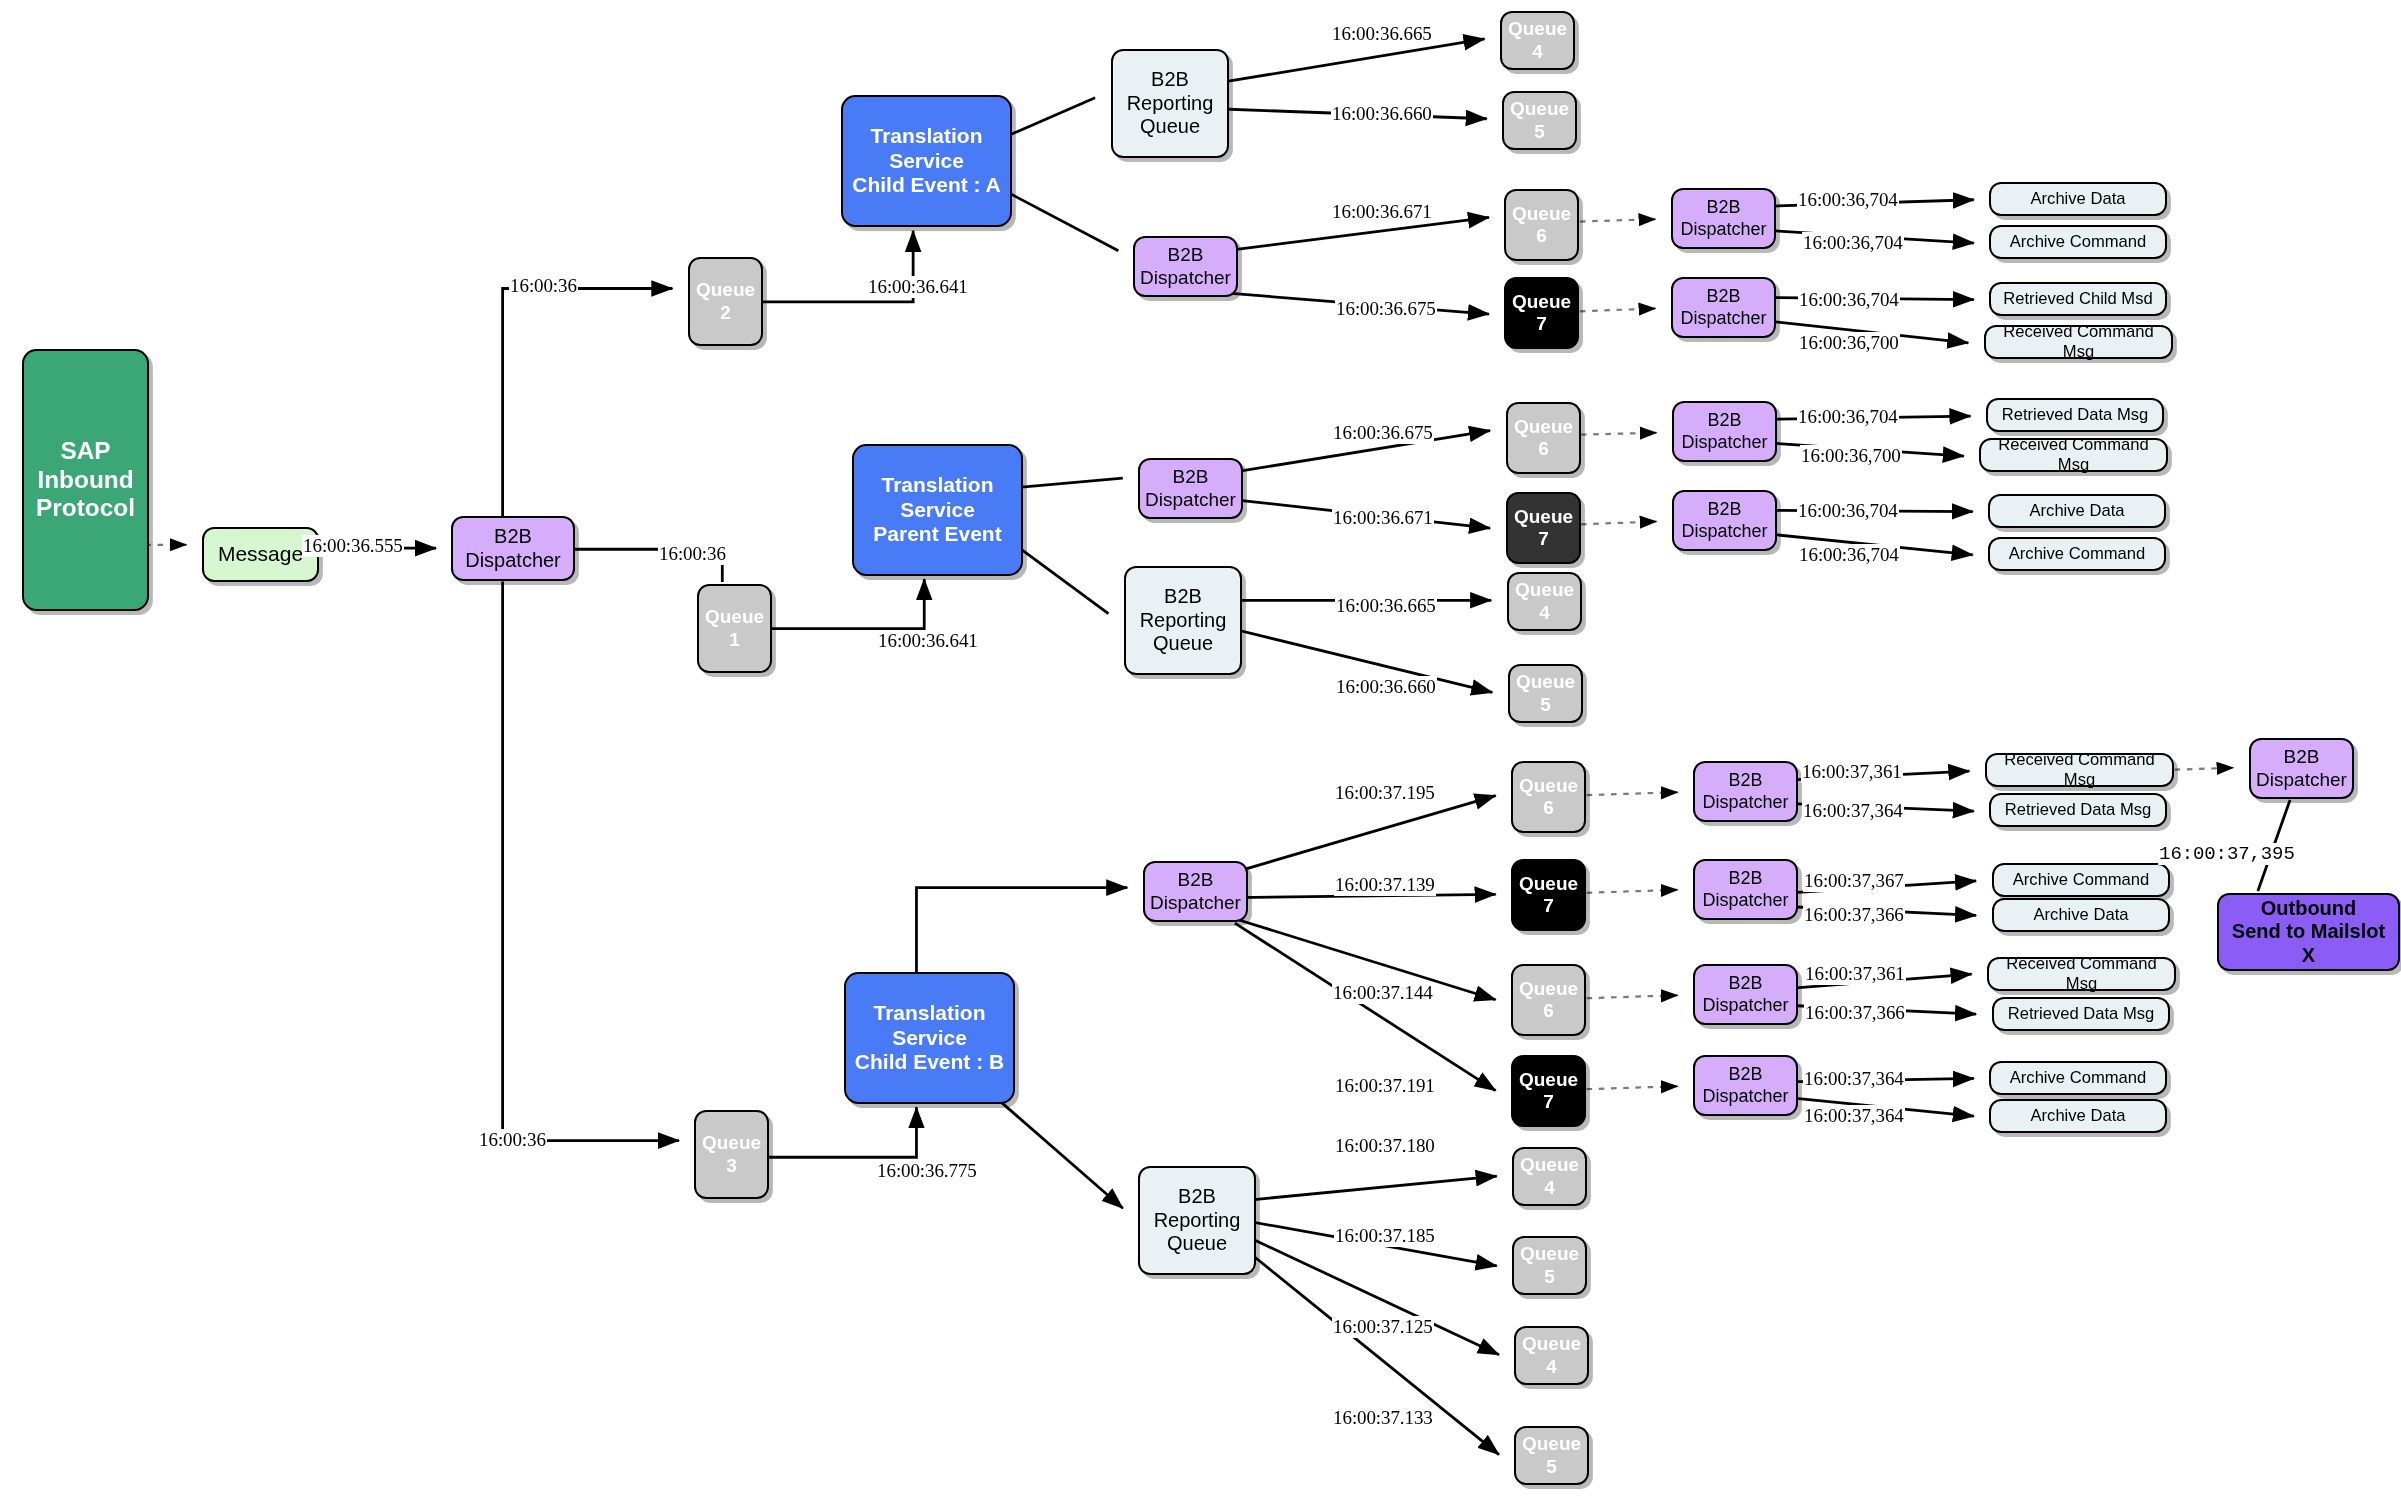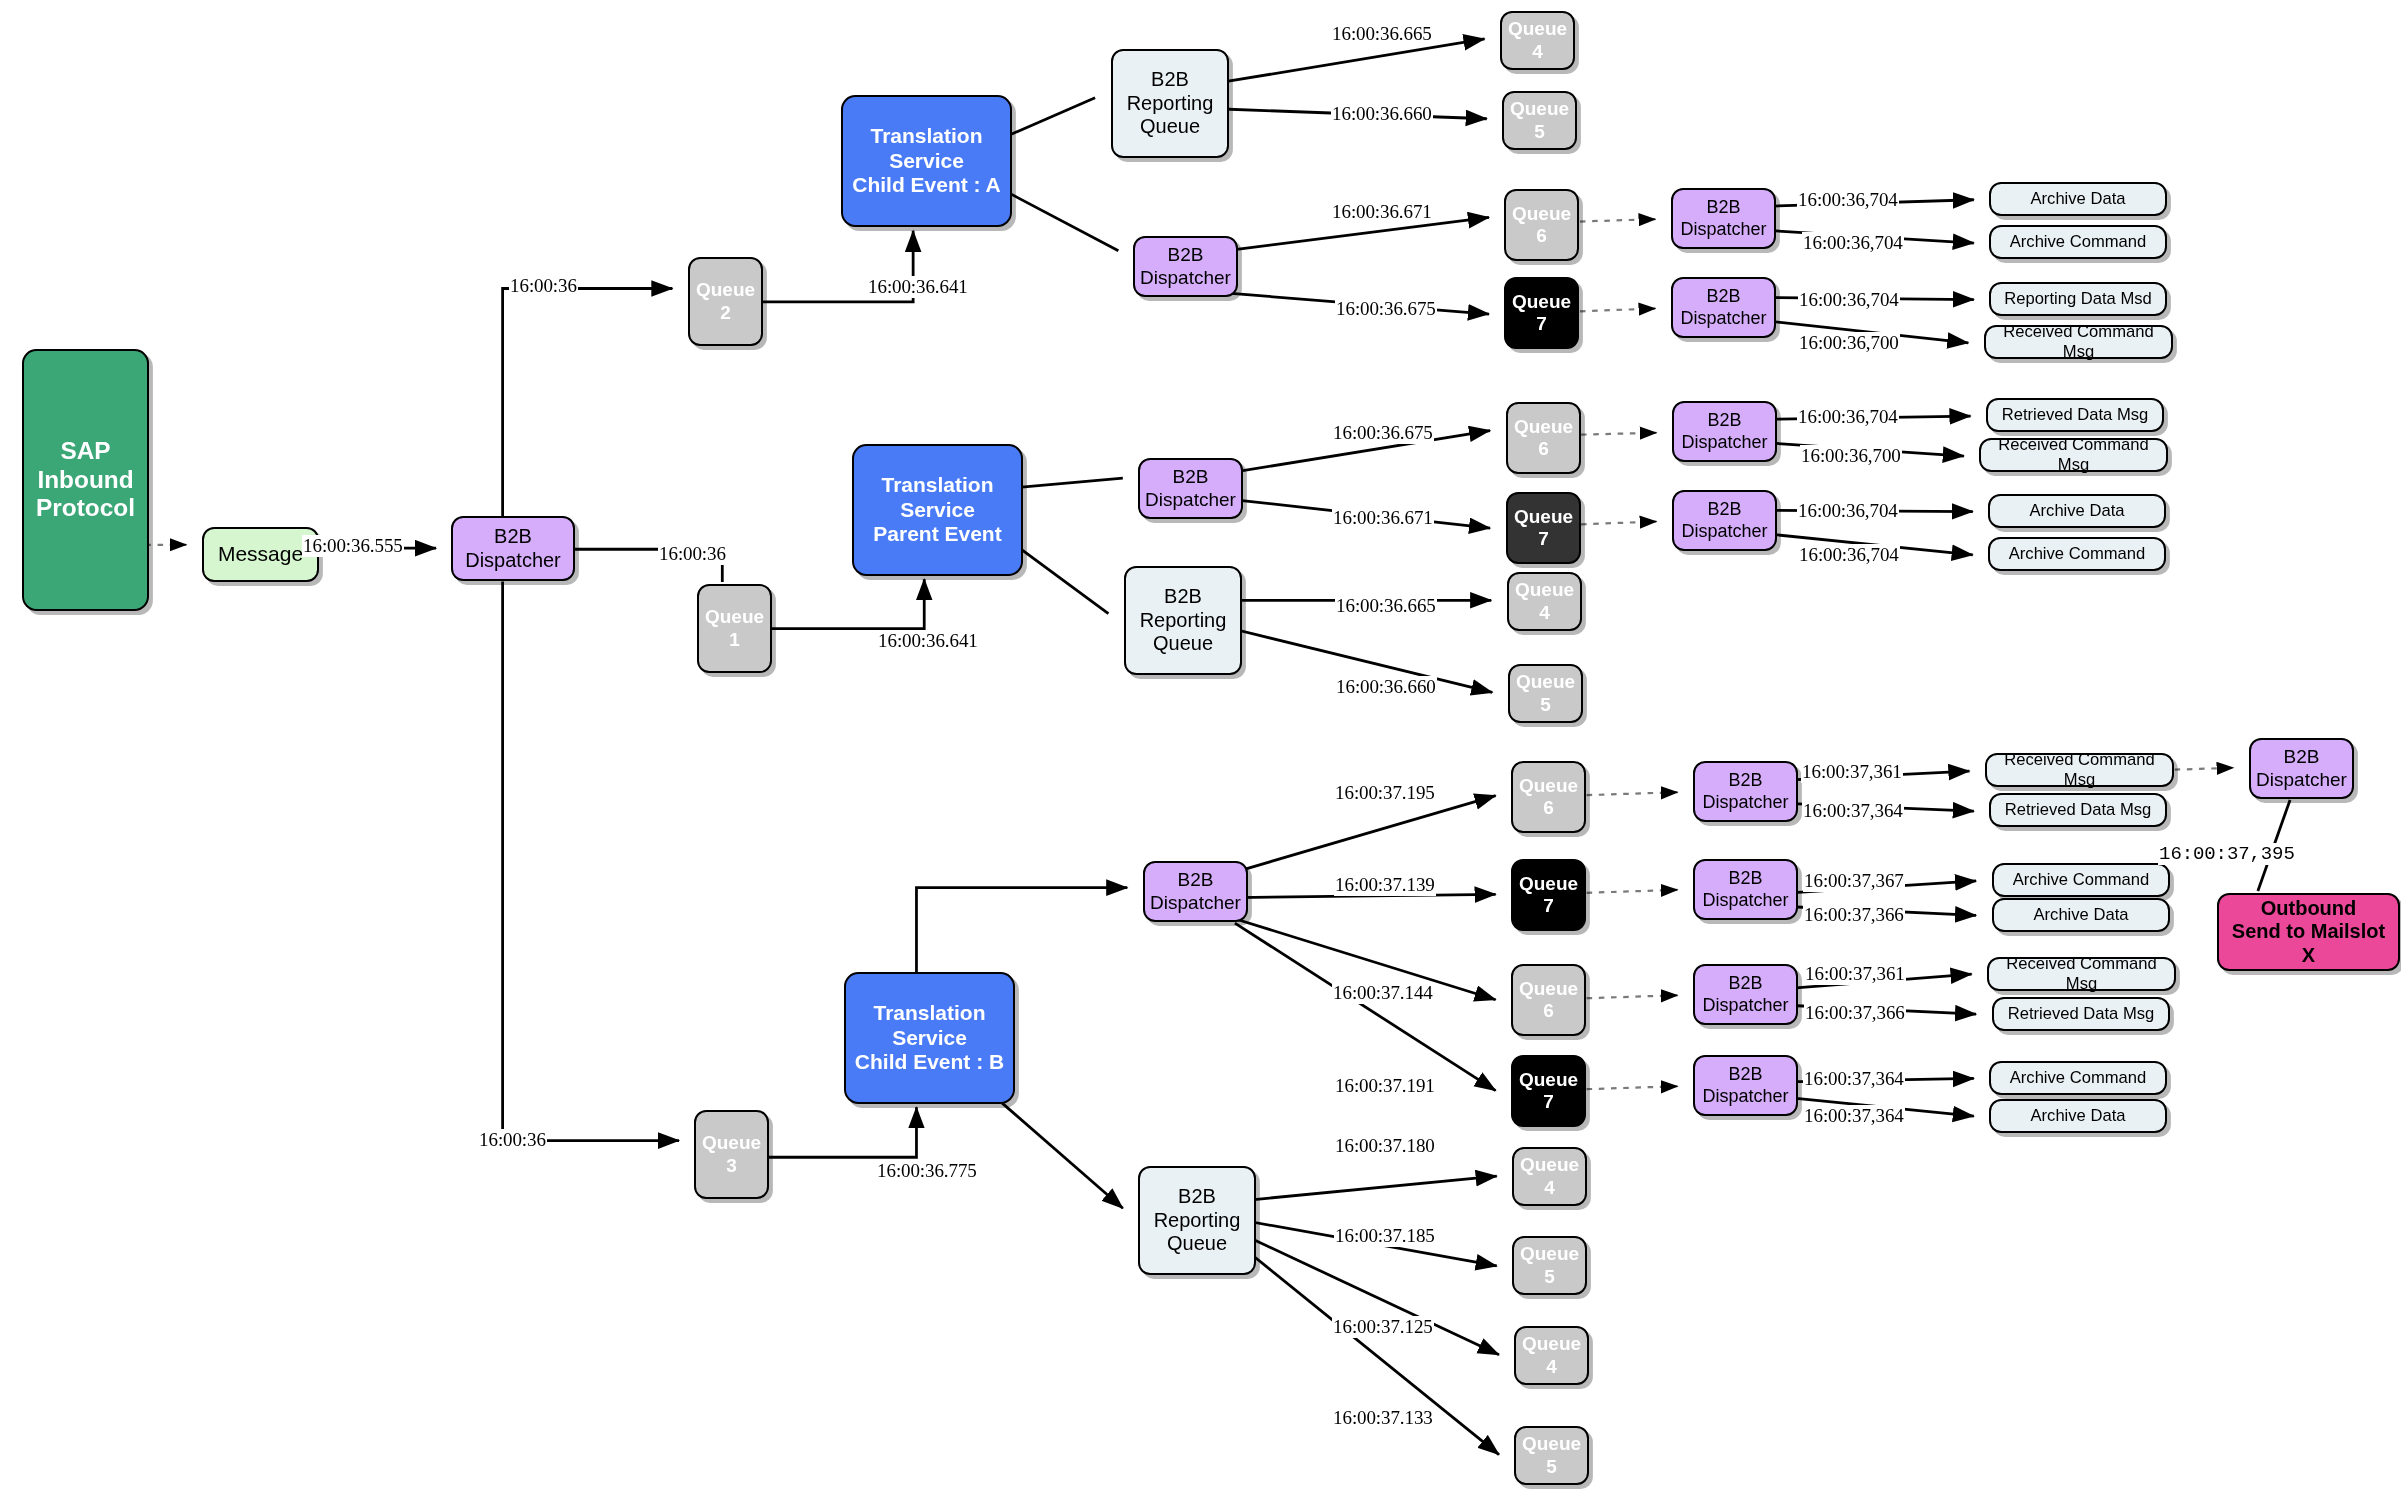--- a/index.html
+++ b/index.html
@@ -11,21 +11,21 @@
         box-shadow:3.9px 3.9px 0 rgba(0,0,0,.28);line-height:1.18;margin-left:13px;}
   .node span{display:block;width:100%;white-space:pre-line;}
   .n-green{background:#3ba776;color:#fff;font-weight:bold;border-radius:14.4px;}
   .n-blue{background:#4a7bf7;color:#fff;font-weight:bold;border-radius:14.4px;}
   .n-purple{background:#d5adfb;color:#000;}
   .n-lightgreen{background:#d5f6cf;color:#000;}
   .n-grey{background:#c9c9c9;color:#fff;font-weight:bold;}
   .n-black{background:#000000;color:#fff;font-weight:bold;}
   .n-darkgrey{background:#333333;color:#fff;font-weight:bold;}
   .n-pale{background:#eaf1f5;color:#000;}
-  .n-orange{background:#ec4899;color:#000;font-weight:bold;}
+  .n-orange{background:#8b5cf6;color:#000;font-weight:bold;}
   .elabel{position:absolute;color:#000;background:#fff;white-space:nowrap;
           font-family:"Liberation Serif",serif;letter-spacing:-0.1px;padding:0 1.1px;}
 </style>
 </head>
 <body>
 
 <div id="stage">
   <svg id="wires" viewBox="0 0 4328 2720" xmlns="http://www.w3.org/2000/svg">
     <defs>
       <marker id="ah" markerWidth="9" markerHeight="9" refX="7.6" refY="3" orient="auto" markerUnits="strokeWidth">
@@ -174,21 +174,21 @@
         <span>B2B
 Dispatcher</span>
       </div>
       <div class="node n-pale" style="left: 1976px; top: 182px; width: 178px; height: 34px; font-size: 16.6px;">
         <span>Archive Data</span>
       </div>
       <div class="node n-pale" style="left: 1976px; top: 225px; width: 178px; height: 34px; font-size: 16.6px;">
         <span>Archive Command</span>
       </div>
       <div class="node n-pale" style="left: 1976px; top: 282px; width: 178px; height: 34px; font-size: 16.6px;">
-        <span>Reporting Data Msd</span>
+        <span>Retrieved Child Msd</span>
       </div>
       <div class="node n-pale" style="left: 1971px; top: 325px; width: 189px; height: 34px; font-size: 16.6px;">
         <span>Received Command Msg</span>
       </div>
       <div class="node n-purple" style="left: 1125px; top: 458px; width: 105px; height: 61px; font-size: 19px;">
         <span>B2B
 Dispatcher</span>
       </div>
       <div class="node n-grey" style="left: 1493px; top: 402px; width: 75px; height: 72px; font-size: 19px;">
         <span>Queue

